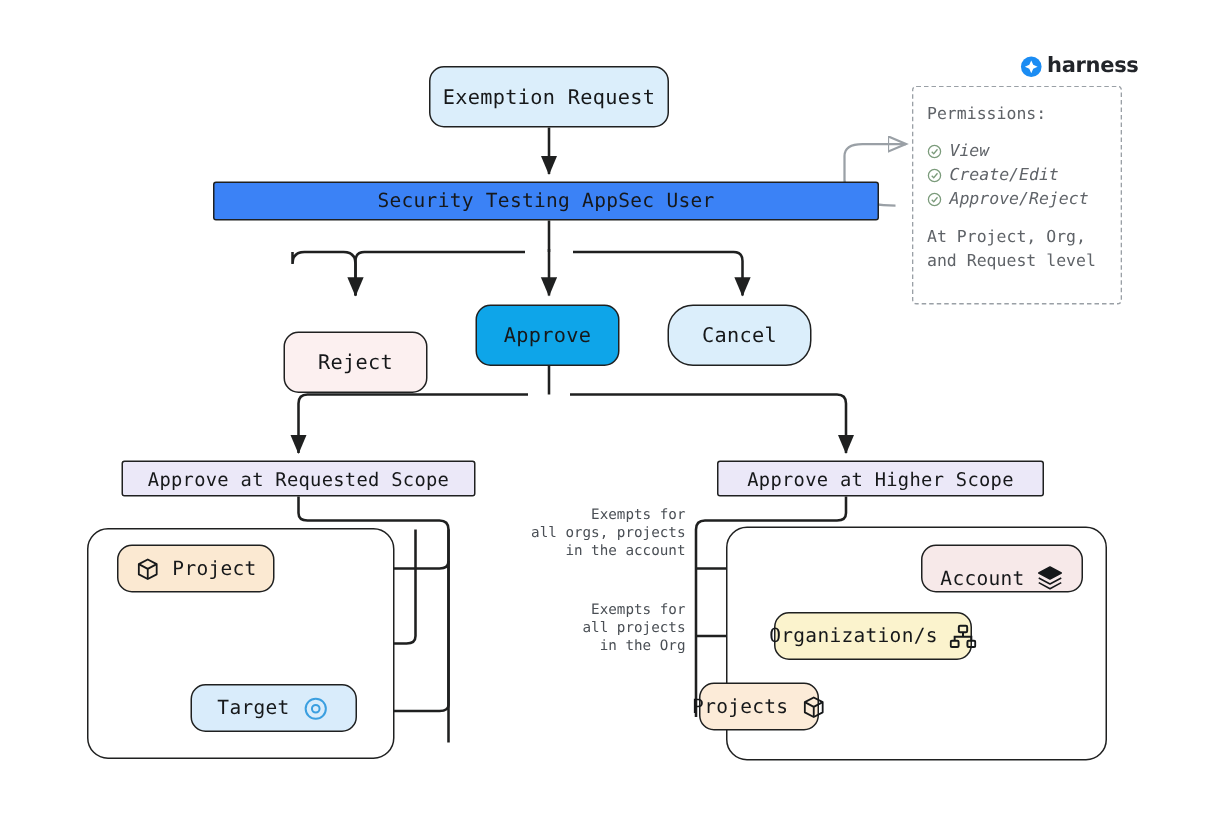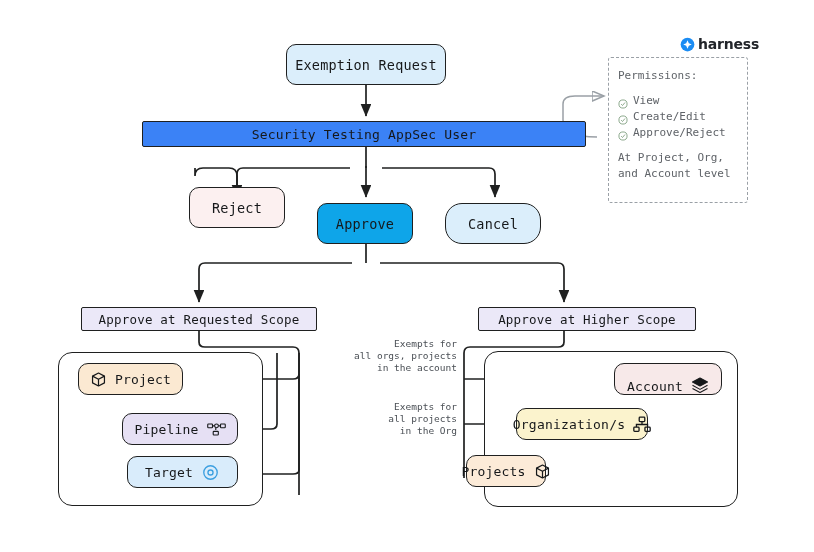--- a/index.html
+++ b/index.html
@@ -12,21 +12,21 @@
   svg.wires{position:absolute;left:0;top:0;width:814px;height:552px;pointer-events:none;}
 
   .node{position:absolute;box-sizing:border-box;display:flex;align-items:center;
         justify-content:center;gap:8px;border:1.6px solid #1f2020;color:#16181a;
         font-size:13.5px;letter-spacing:.2px;white-space:nowrap;}
   .rnd{border-radius:10px;}
   .sq{border-radius:2px;}
 
   #exemption-request{left:286px;top:44px;width:160px;height:41px;background:#dbeefb;}
   #appsec-user{left:142px;top:121px;width:444px;height:26px;background:#3b82f6;font-size:13px;}
-  #reject-node{left:189px;top:187px;width:96px;height:41px;background:#fcf0f0;}
+  #reject-node{left:189px;top:221px;width:96px;height:41px;background:#fcf0f0;}
   #approve-node{left:317px;top:203px;width:96px;height:41px;background:#0ea5e9;}
   #cancel-node{left:445px;top:203px;width:96px;height:41px;background:#dbeefb;border-radius:17px;}
   #requested-scope-header{left:81px;top:307px;width:236px;height:24px;background:#ebe8f8;font-size:12.5px;}
   #higher-scope-header{left:478px;top:307px;width:218px;height:24px;background:#ebe8f8;font-size:12.5px;}
 
   .cluster{position:absolute;box-sizing:border-box;border:1.6px solid #1f2020;
            border-radius:14px;background:#ffffff;}
   #cluster-requested{left:58px;top:352px;width:205px;height:154px;}
   #cluster-higher{left:484px;top:351px;width:254px;height:156px;}
 
@@ -34,21 +34,21 @@
   #pipeline-node{left:122px;top:413px;width:116px;height:32px;background:#e6e0f4;font-size:13px;}
   #target-node{left:127px;top:456px;width:111px;height:32px;background:#d9ecfb;font-size:13px;}
   #account-node{left:614px;top:363px;width:108px;height:32px;background:#f7e9e9;font-size:13px;align-items:flex-end;}
   #organization-node{left:516px;top:408px;width:132px;height:32px;background:#fbf3cd;font-size:13px;}
   #projects-node{left:466px;top:455px;width:80px;height:32px;background:#fcebd8;font-size:13px;}
 
   .perm-box{position:absolute;left:608px;top:57px;width:140px;height:146px;
             box-sizing:border-box;border:1.4px dashed #9aa0a6;border-radius:3px;
             background:#ffffff;padding:10px 9px;color:#5f6368;font-size:11px;line-height:16px;}
   .perm-title{margin-bottom:9px;}
-  .perm-row{display:flex;align-items:flex-end;gap:5px;}
+  .perm-row{display:flex;align-items:center;gap:5px;font-style:italic;}
   .check{width:10px;height:10px;flex:0 0 10px;}
   .perm-foot{margin-top:9px;}
 
   .edge-label{position:absolute;color:#4a4f55;font-size:9.5px;line-height:12px;
               text-align:right;white-space:pre;background:#fff;}
   #label-account-exempt{left:352px;top:338px;width:105px;}
   #label-org-exempt{left:352px;top:401px;width:105px;}
 
   #harness-logo{position:absolute;left:680px;top:36px;display:flex;align-items:center;gap:3px;}
   #harness-logo .mark{width:15px;height:15px;}
@@ -116,30 +116,20 @@
   <div class="cluster" id="cluster-higher"></div>
 
   <div class="node rnd" id="project-node">
     <svg class="ico" width="17" height="17" viewBox="0 0 24 24" fill="none" stroke="#16181a" stroke-width="1.7" stroke-linejoin="round">
       <path d="M12 2.8 20.4 7.2v9.6L12 21.2 3.6 16.8V7.2z"></path>
       <path d="M3.6 7.2 12 11.6l8.4-4.4M12 11.6v9.6"></path>
     </svg>
     <span>Project</span>
   </div>
 
-  <div class="node rnd" id="pipeline-node">
-    <span>Pipeline</span>
-    <svg class="ico" width="19" height="15" viewBox="0 0 26 18" fill="none" stroke="#16181a" stroke-width="1.5">
-      <rect x="1" y="1.5" width="6.5" height="5" rx="1"></rect>
-      <circle cx="13" cy="4" r="2.6"></circle>
-      <rect x="18.5" y="1.5" width="6.5" height="5" rx="1"></rect>
-      <rect x="8.5" y="11.5" width="7" height="5" rx="1"></rect>
-      <path d="M7.5 4h2.9M15.6 4h2.9M12 6.6v3.2M12 9.8h0"></path>
-    </svg>
-  </div>
 
   <div class="node rnd" id="target-node">
     <span>Target</span>
     <svg class="ico" width="19" height="19" viewBox="0 0 24 24" fill="none" stroke="#3b9fe0" stroke-width="1.7">
       <circle cx="12" cy="12" r="8.5"></circle>
       <circle cx="12" cy="12" r="3.2"></circle>
     </svg>
   </div>
 
   <div class="node rnd" id="account-node">
@@ -193,21 +183,21 @@
       <span>Create/Edit</span>
     </div>
     <div class="perm-row">
       <svg class="check" viewBox="0 0 14 14" fill="none" stroke="#7b9b7b" stroke-width="1.2">
         <circle cx="7" cy="7" r="5.7"></circle>
           <path d="M4.4 7.2 6.3 9.1 9.8 4.9"></path>
       </svg>
       <span>Approve/Reject</span>
     </div>
     <div class="perm-foot">At Project, Org,</div>
-    <div>and Account level</div>
+    <div>and Request level</div>
   </div>
 
   <div id="harness-logo">
     <svg class="mark" viewBox="0 0 24 24">
       <circle cx="12" cy="12" r="11" fill="#1b8cf3"></circle>
       <path d="M12 5.2 14.1 9.9 18.8 12 14.1 14.1 12 18.8 9.9 14.1 5.2 12 9.9 9.9z" fill="#ffffff"></path>
     </svg>
     <span class="word">harness</span>
   </div>
 

